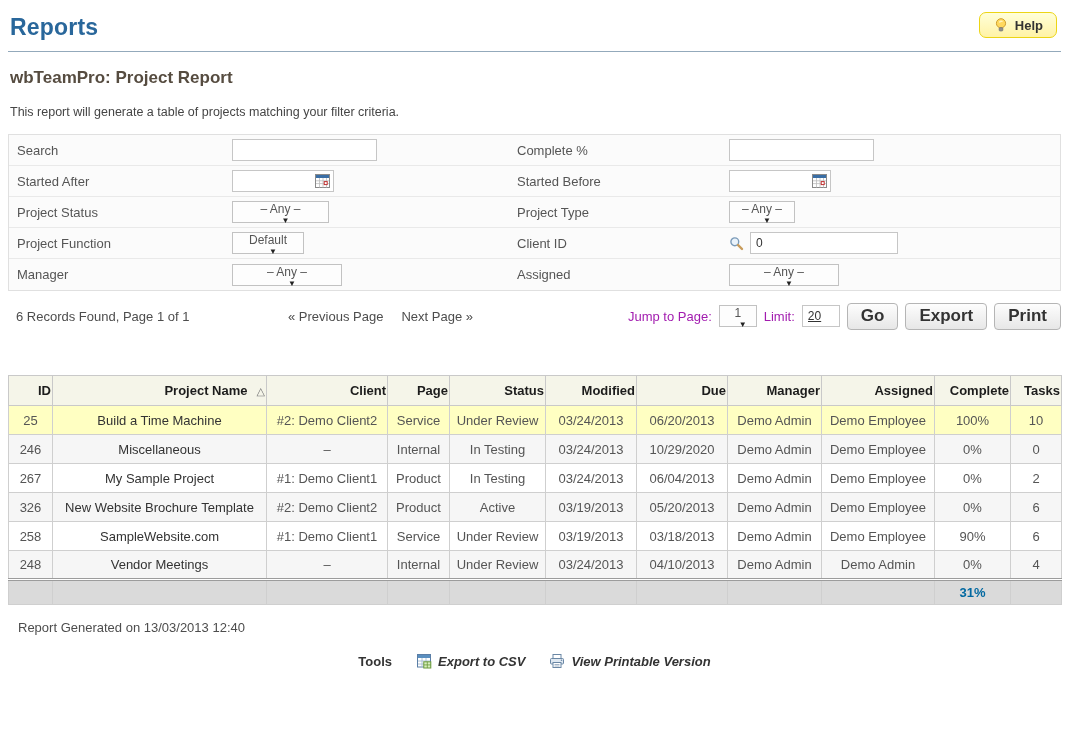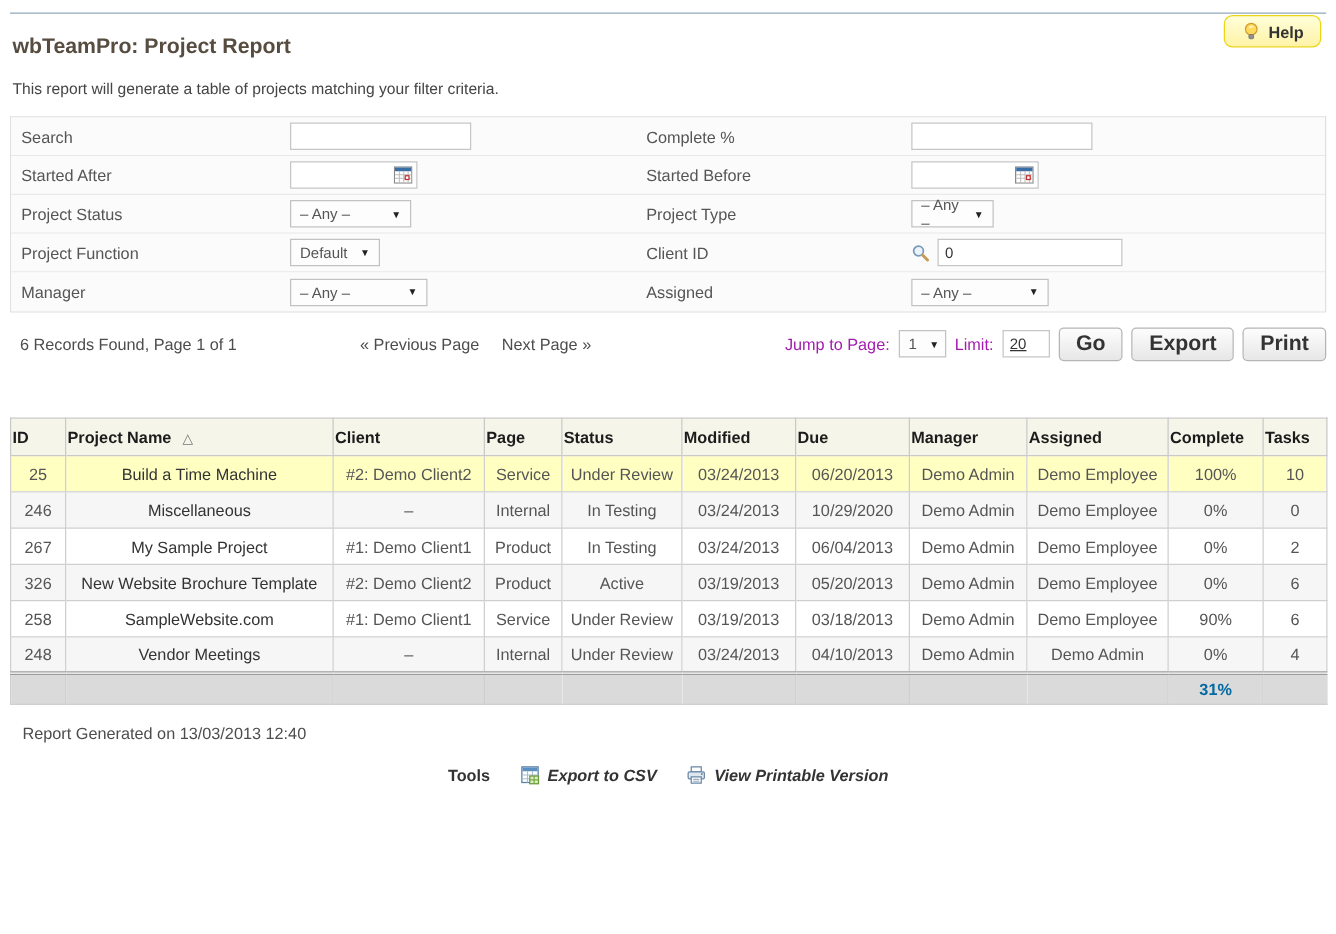--- a/index.html
+++ b/index.html
@@ -41,21 +41,21 @@
   .w-search { width:145px; }
   .w-cid { width:148px; }
   .datewrap {
     display:inline-flex; align-items:center; justify-content:space-between;
     width:102px; height:22px; border:1px solid #c6c6c6; background:#fff; padding:0 3px 0 4px;
   }
   .datewrap input { border:none; outline:none; width:72px; height:18px; font-size:12px; padding:0; }
   .sel {
     display:inline-flex; align-items:center; justify-content:space-between;
     height:22px; border:1px solid #c2c2c2; background:#fdfdfd;
-    padding:0 7px; color:#555; font-size:12px; cursor:pointer;
+    padding:0 7px; color:#555; font-size:12px; cursor:pointer;flex-direction:column;
   }
   .sel .arr { font-size:8px; color:#222; margin-left:10px; }
   .w-status { width:97px; } .w-func { width:72px; } .w-mgr { width:110px; }
   .w-type { width:66px; } .w-asgn { width:110px; }
   .magicon { margin-right:6px; display:inline-flex; cursor:pointer; }
 
   
   .pagbar { position:relative; height:34px; margin-top:8px; display:flex; align-items:center; }
   .records { margin-left:8px; color:#4d4d4d; }
   .paglinks { position:absolute; left:280px; display:flex; gap:18px; color:#4d4d4d; }
@@ -68,21 +68,21 @@
     height:27px; padding:0 13px;
     background:linear-gradient(#fdfdfd,#e7e7e7);
     border:1px solid #b5b5b5; border-radius:4px;
     font-family:"Liberation Sans",sans-serif; font-weight:bold; font-size:17px; color:#333; cursor:pointer;
   }
 
   
   table.report { border-collapse:collapse; width:1053px; margin-top:42px; border:1px solid #9c9c9c; table-layout:fixed; }
   table.report th {
     background:#f5f5e9; border:1px solid #c9c9c9; height:30px;
-    font-size:13px; font-weight:bold; color:#1c1c1c; text-align:left; cursor:pointer;
+    font-size:13px; font-weight:bold; color:#1c1c1c; text-align:right; cursor:pointer;
   }
   table.report td {
     border:1px solid #cfcfcf; height:29px; text-align:center;
     color:#555; font-size:13px; overflow:hidden; white-space:nowrap;
   }
   table.report td.c-name { color:#333; }
   tr.hl td { background:#ffffc2; }
   tr.alt td { background:#f6f6f6; }
   tr.summary td { background:#dadada; border-top:3px double #9c9c9c; height:25px; font-weight:bold; color:#0369a1; }
   .sorticon { font-size:11px; color:#777; margin-left:9px; font-weight:normal; }
@@ -94,20 +94,21 @@
     margin-top:18px; font-weight:bold; color:#333;
   }
   .toollink { display:inline-flex; align-items:center; gap:6px; cursor:pointer;font-style:italic; }
   .icon { display:inline-flex; }
 </style>
 </head>
 <body>
 
 <div class="page">
 
+  <div class="h1">Reports</div>
   <button class="help-btn">
     <span class="icon">
       <svg width="16" height="16" viewBox="0 0 16 16">
         <circle cx="8" cy="6.3" r="4.6" fill="#ffd95e" stroke="#cf9f2e" stroke-width="1"></circle>
         <path d="M6.7 5 A2 2 0 0 1 9 4.4" stroke="#fff3c0" stroke-width="1.4" fill="none" stroke-linecap="round"></path>
         <rect x="6.1" y="10.6" width="3.8" height="3.4" rx="1" fill="#8f8f8f" stroke="#6c6c6c" stroke-width="0.6"></rect>
       </svg>
     </span>
     <span>Help</span>
   </button>

